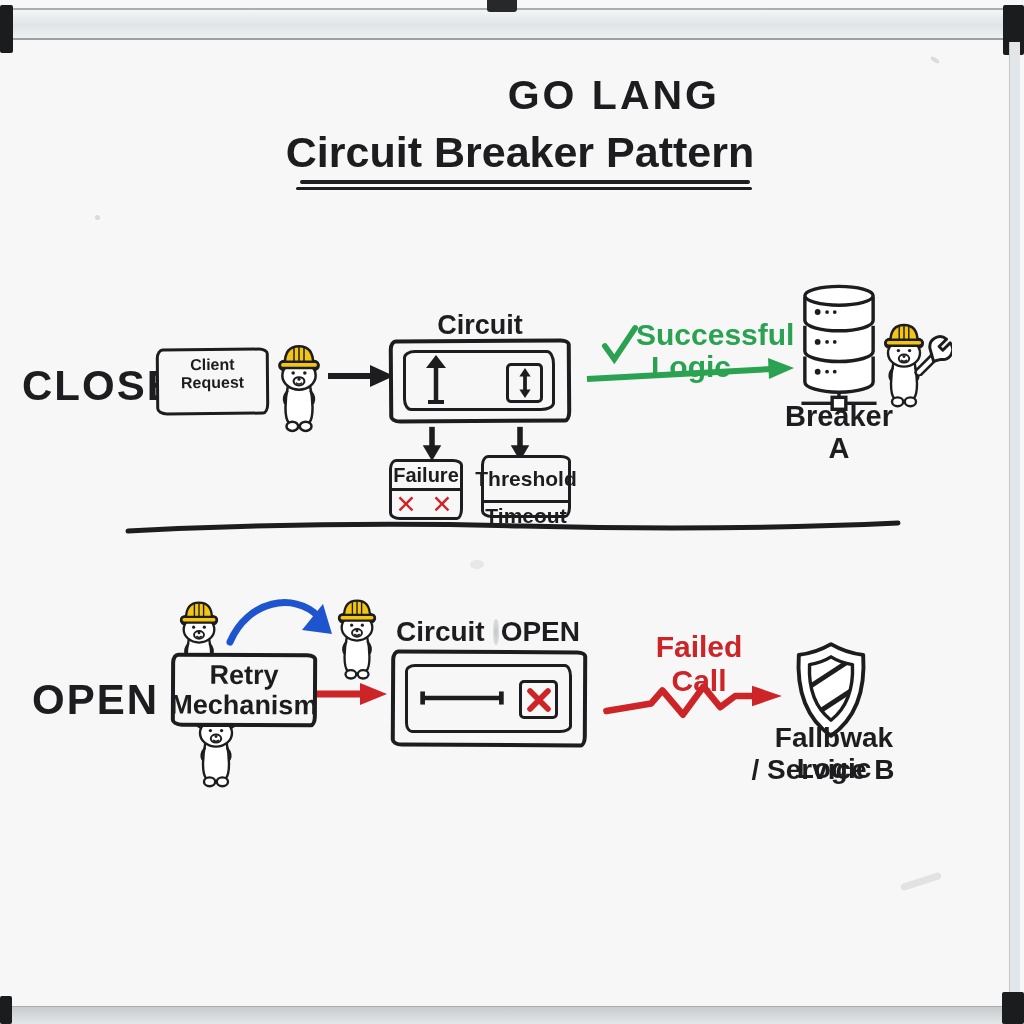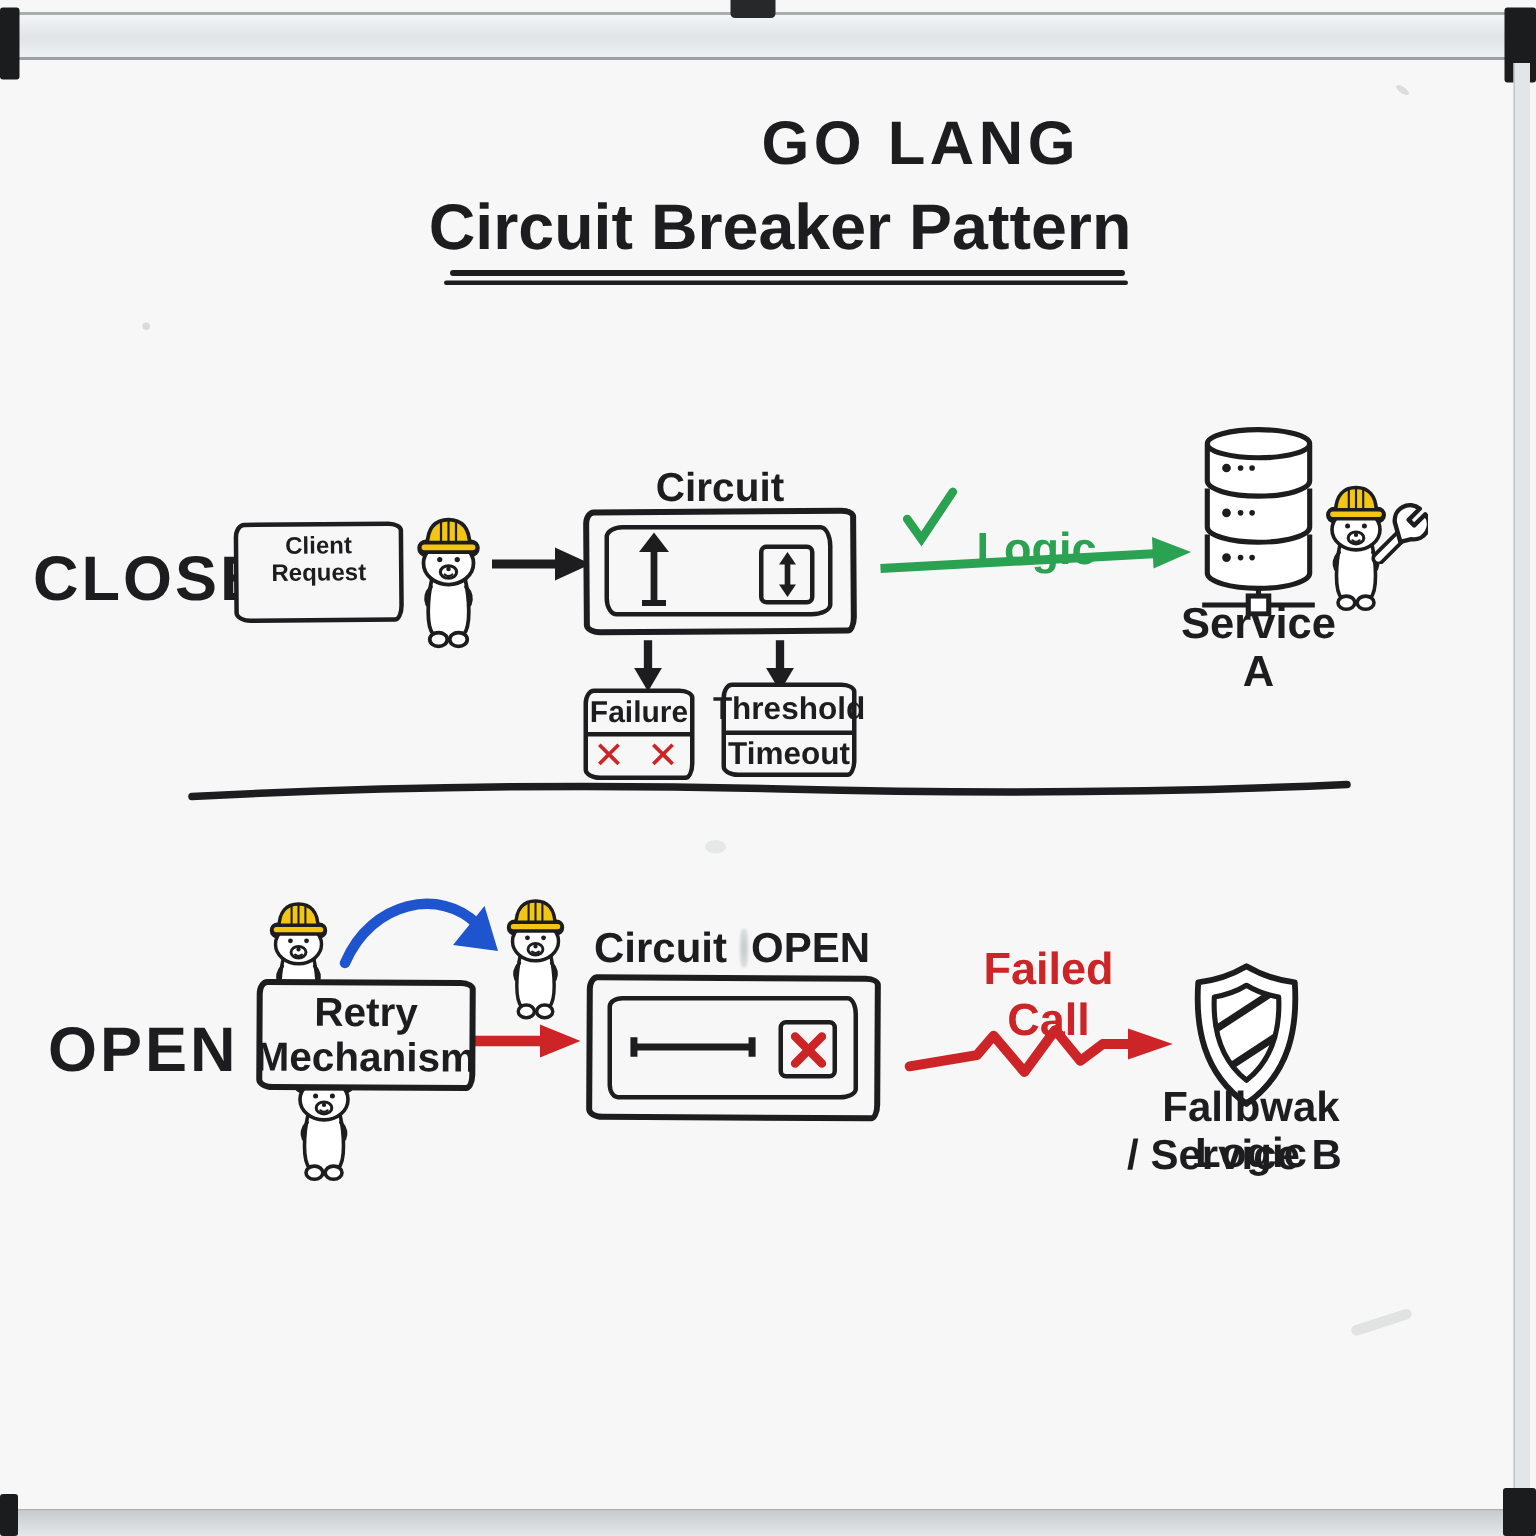--- a/index.html
+++ b/index.html
@@ -121,27 +121,28 @@
     <line x1="12" y1="2" x2="12" y2="24" stroke="var(--ink)" stroke-width="6"></line>
     <polygon points="2,22 22,22 12,39" fill="var(--ink)"></polygon>
   </svg>
 
   <div class="abs hbox" style="left:389px;top:459px;width:74px;height:61px;">
     <div class="cell" style="height:29px;border-bottom:3px solid var(--ink);font-size:20px;font-weight:700;">Failure</div>
     <div class="cell red" style="height:26px;font-size:25px;font-weight:800;letter-spacing:4px;">✕ ✕</div>
   </div>
 
   <div class="abs hbox" style="left:481px;top:455px;width:90px;height:63px;">
-    <div class="cell" style="height:32px;border-bottom:3px solid var(--ink);font-size:21px;font-weight:700;">Threshold</div>
+    <div class="cell" style="height:45px;border-bottom:3px solid var(--ink);font-size:21px;font-weight:700;">Threshold</div>
     <div class="cell" style="height:26px;font-size:21px;font-weight:700;">Timeout</div>
   </div>
 
   <svg class="abs" style="left:601px;top:324px;" width="38" height="42" viewBox="0 0 40 42">
     <path d="M4,22 L14,36 L36,3" fill="none" stroke="var(--green)" stroke-width="6" stroke-linecap="round"></path>
   </svg>
+  <div class="abs txt green" style="left:636px;top:318px;width:142px;font-size:30px;">Successful</div>
   <div class="abs txt green" style="left:636px;top:350px;width:110px;font-size:30px;">Logic</div>
   <svg class="abs" style="left:584px;top:352px;" width="212" height="32" viewBox="0 0 212 32">
     <line x1="3" y1="27" x2="188" y2="17" stroke="var(--green)" stroke-width="6"></line>
     <polygon points="184,6 210,16 185,27" fill="var(--green)"></polygon>
   </svg>
 
   <svg class="abs" style="left:795px;top:283px;" width="88" height="128" viewBox="0 0 100 150">
     <g fill="#fff" stroke="var(--ink)" stroke-width="4">
       <path d="M10,86 L10,116 A40,12 0 0 0 90,116 L90,86"></path>
       <path d="M10,50 L10,80 A40,12 0 0 0 90,80 L90,50"></path>
@@ -183,21 +184,21 @@
   <path d="M13,27 C13,12 20,6 30,6 C40,6 47,12 47,27 Z" fill="var(--hat)" stroke="var(--ink)" stroke-width="3" stroke-linejoin="round"></path>
   <path d="M24,8 L24,25 M30,6.5 L30,25 M36,8 L36,25" stroke="var(--ink)" stroke-width="1.8"></path>
   <rect x="7" y="24.5" width="46" height="7.5" rx="3.7" fill="var(--hat)" stroke="var(--ink)" stroke-width="3"></rect>
 </svg>
 </div>
   <svg class="abs" style="left:906px;top:330px;" width="46" height="46" viewBox="0 0 50 50">
     <path d="M14,46 L30,30" stroke="var(--ink)" stroke-width="10" stroke-linecap="round"></path>
     <path d="M14,46 L30,30" stroke="#fff" stroke-width="4.5" stroke-linecap="round"></path>
     <path d="M26,20 A11,11 0 0 1 44,10 L36,18 40,22 48,14 A11,11 0 0 1 38,32 L30,34 Z" fill="#fff" stroke="var(--ink)" stroke-width="3.2" stroke-linejoin="round"></path>
   </svg>
-  <div class="abs txt" style="left:778px;top:400px;width:122px;font-size:29px;">Service A</div>
+  <div class="abs txt" style="left:778px;top:400px;width:122px;font-size:29px;">Breaker A</div>
 
   <svg class="abs" style="left:122px;top:516px;" width="782" height="22" viewBox="0 0 782 22">
     <path d="M6,15 Q200,5 400,10 T776,7" fill="none" stroke="var(--ink)" stroke-width="5" stroke-linecap="round"></path>
   </svg>
 
   <div class="abs state" style="left:32px;top:676px;">OPEN</div>
 
   <div class="abs gslot" style="left:176px;top:597px;width:46px;height:88px;z-index:1;">
 <svg viewBox="0 0 60 112">
   <path d="M17,52 C13,70 12,92 18,98 C23,103 37,103 42,98 C48,92 47,70 43,52 Z" fill="#fff" stroke="var(--ink)" stroke-width="3" stroke-linejoin="round"></path>

